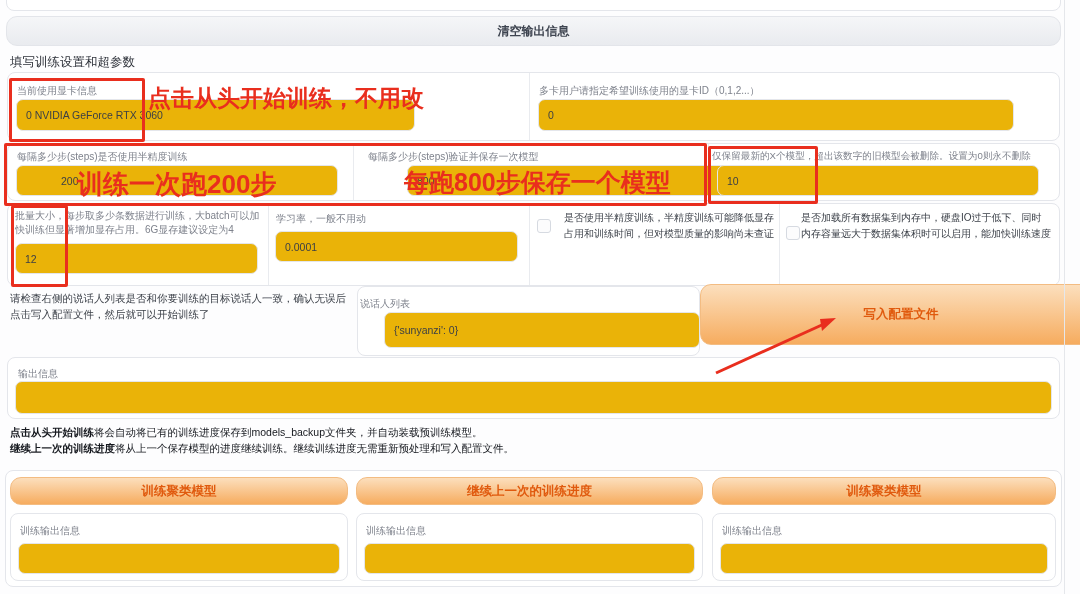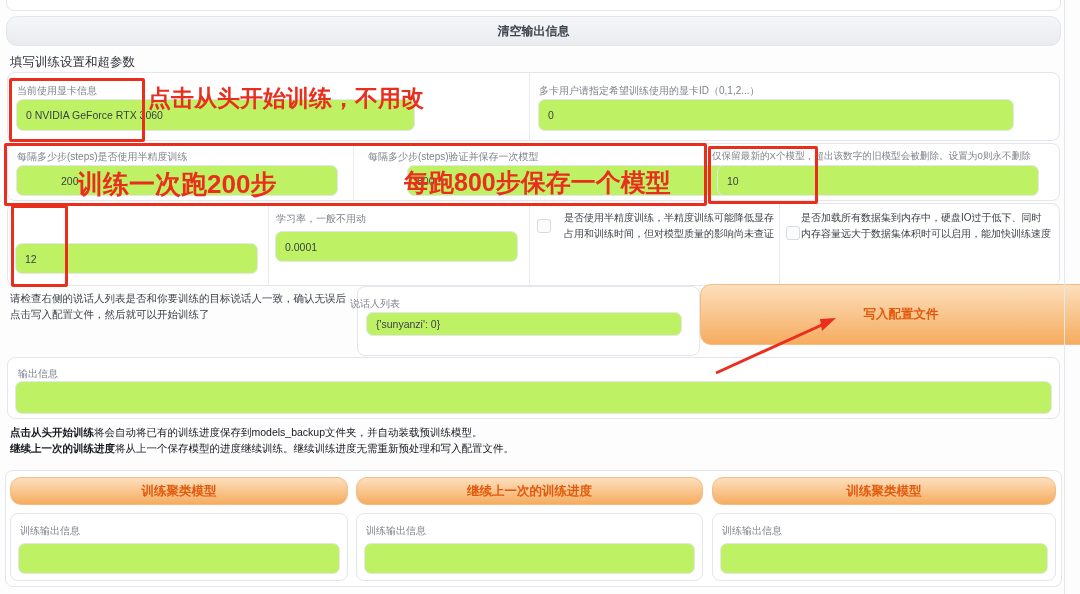--- a/index.html
+++ b/index.html
@@ -1,21 +1,21 @@
 <!DOCTYPE html>
 <html><head>
 <meta charset="utf-8">
 <style>
   html,body{margin:0;padding:0;background:#fff;}
   #page{position:relative;width:1080px;height:594px;background:#fdfdfe;overflow:hidden;
         font-family:"Liberation Sans",sans-serif;}
   .panel{position:absolute;background:#fff;border:1px solid #e4e6eb;border-radius:8px;box-sizing:border-box;}
   .lbl{position:absolute;font-size:10px;color:#7e828c;white-space:nowrap;}
   .lbl.wrap{white-space:normal;line-height:14px;}
-  .tb{position:absolute;background:#bef264;border:1px solid #e4e6eb;border-radius:7px;
+  .tb{position:absolute;background:#eab308;border:1px solid #e4e6eb;border-radius:7px;
       font:10.5px "Liberation Sans",sans-serif;color:#3b3f46;padding:0 9px;outline:none;box-sizing:border-box;}
   .vline{position:absolute;width:1px;background:#e9ebef;}
   .btn{position:absolute;border-radius:11px;font-family:"Liberation Sans",sans-serif;font-weight:700;
        cursor:pointer;box-sizing:border-box;display:flex;align-items:center;justify-content:center;}
   .btn-gray{background:linear-gradient(180deg,#f5f6f8 0%,#e9ebef 100%);border:1px solid #e3e5ea;
        color:#3e4450;font-size:12px;}
   .btn-orange{background:linear-gradient(180deg,#fcdfbd 0%,#f6ac5f 100%);border:1px solid #f3bc82;
        color:#e05a0e;font-size:12.5px;}
   .cb{position:absolute;width:12px;height:12px;background:#fcfcfd;border:1px solid #d6dae1;border-radius:3px;cursor:pointer;}
   .cbtext{position:absolute;font-size:10px;line-height:16px;color:#3a3f47;}
@@ -51,32 +51,33 @@
   <input class="tb" style="left: 16px; top: 165px; width: 322px; height: 31px; padding-left: 44px;" value="200">
   <div class="lbl" style="left:368px;top:150px;">每隔多少步(steps)验证并保存一次模型</div>
   <input class="tb" style="left: 367px; top: 165px; width: 322px; height: 31px; margin-left: 40px;" value="800">
   <div class="lbl" style="left:712px;top:150px;font-size:9.6px;">仅保留最新的X个模型，超出该数字的旧模型会被删除。设置为0则永不删除</div>
   <input class="tb" style="left: 717px; top: 165px; width: 322px; height: 31px;" value="10">
 
   <div class="panel" style="left:7px;top:203px;width:1053px;height:83px;"></div>
   <div class="vline" style="left:268px;top:204px;height:81px;"></div>
   <div class="vline" style="left:529px;top:204px;height:81px;"></div>
   <div class="vline" style="left:779px;top:204px;height:81px;"></div>
+  <div class="lbl wrap" style="left:15px;top:209px;width:245px;">批量大小，每步取多少条数据进行训练，大batch可以加快训练但显著增加显存占用。6G显存建议设定为4</div>
   <input class="tb" style="left: 15px; top: 243px; width: 243px; height: 31px;" value="12">
   <div class="lbl" style="left:276px;top:212px;">学习率，一般不用动</div>
   <input class="tb" style="left: 275px; top: 231px; width: 243px; height: 31px;" value="0.0001">
   <span class="cb" style="left:537px;top:219px;"></span>
   <div class="cbtext" style="left:556px;top:210px;width:218px;margin-left:8px;">是否使用半精度训练，半精度训练可能降低显存占用和训练时间，但对模型质量的影响尚未查证</div>
   <span class="cb" style="left:786px;top:226px;"></span>
   <div class="cbtext" style="left:801px;top:210px;width:250px;">是否加载所有数据集到内存中，硬盘IO过于低下、同时内存容量远大于数据集体积时可以启用，能加快训练速度</div>
 
   <div class="plain" style="left:10px;top:290px;width:340px;">请检查右侧的说话人列表是否和你要训练的目标说话人一致，确认无误后点击写入配置文件，然后就可以开始训练了</div>
   <div class="panel" style="left:357px;top:286px;width:343px;height:70px;"></div>
-  <div class="lbl" style="left:350px;top:297px;">说话人列表</div>
-  <input class="tb" style="left: 366px; top: 312px; width: 316px; height: 24px;" value="{'sunyanzi': 0}">
+  <div class="lbl" style="left:360px;top:297px;">说话人列表</div>
+  <input class="tb" style="left: 384px; top: 312px; width: 316px; height: 36px;" value="{'sunyanzi': 0}">
   <button class="btn btn-orange" style="left:700px;top:284px;width:402px;height:61px;">写入配置文件</button>
 
   <div class="panel" style="left:7px;top:357px;width:1053px;height:62px;"></div>
   <div class="lbl" style="left:18px;top:367px;">输出信息</div>
   <input class="tb" style="left: 15px; top: 381px; width: 1037px; height: 33px;" value="">
 
   <div class="note" style="left:10px;top:426px;">
     <b>点击从头开始训练</b><span>将会自动将已有的训练进度保存到models_backup文件夹，并自动装载预训练模型。</span>
   </div>
   <div class="note" style="left:10px;top:442px;">

